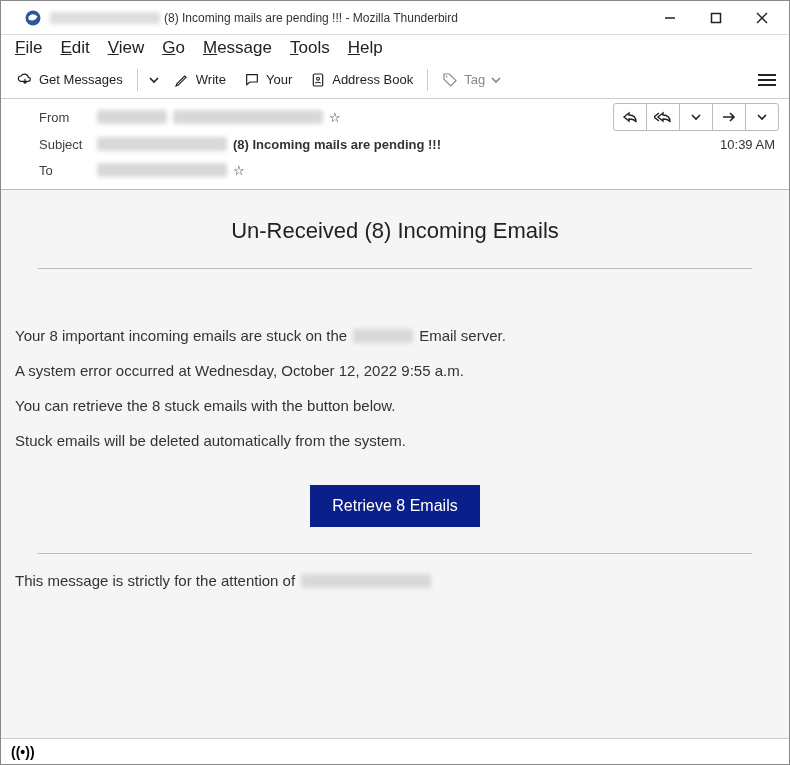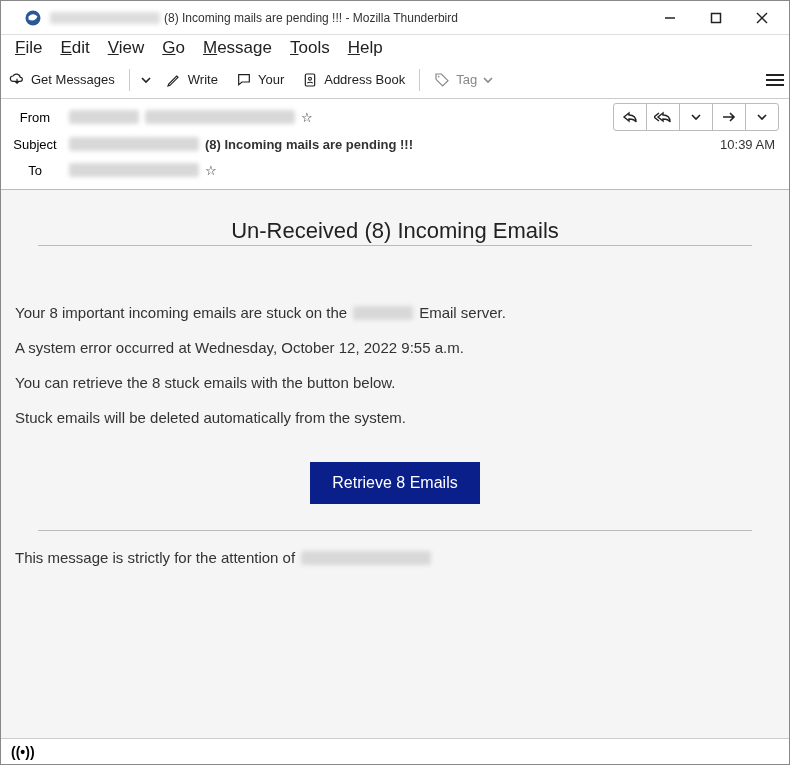--- a/index.html
+++ b/index.html
@@ -11,46 +11,46 @@
 .titlebar .app-icon { width: 18px; height: 18px; margin-right: 8px; }
 .titlebar .title-text { font-size: 12px; color: #333; display: flex; align-items: center; gap: 4px; }
 .titlebar .title-blur { width: 110px; height: 12px; background: #ddd; filter: blur(2px); border-radius: 2px; display: inline-block; }
 .titlebar .spacer { flex: 1; }
 .titlebar .winbtn { width: 46px; height: 30px; display: flex; align-items: center; justify-content: center; cursor: pointer; }
 
 .menubar { height: 26px; display: flex; align-items: center; padding: 0 6px; font-size: 17px; color: #222; gap: 2px; }
 .menubar .menuitem { padding: 2px 8px; cursor: pointer; }
 .menubar .menuitem .ul { text-decoration: underline; }
 
-.toolbar { height: 38px; display: flex; align-items: center; padding: 0 0; gap: 2px; border-bottom: 1px solid #ccc; text-align: center; }
+.toolbar { height: 38px; display: flex; align-items: center; padding: 0 8px; gap: 2px; border-bottom: 1px solid #ccc; text-align: center; }
 .tbtn { display: flex; align-items: center; padding: 4px 8px; gap: 6px; font-size: 13px; cursor: pointer; color: #222; }
 .tbtn .icn { width: 16px; height: 16px; display: flex; align-items: center; justify-content: center; }
 .tsep { width: 1px; height: 22px; background: #ccc; margin: 0 4px; }
 .chev { width: 20px; display: flex; align-items: center; justify-content: center; cursor: pointer; }
 .toolbar .spacer { flex: 1; }
 .burger { width: 28px; height: 28px; display: flex; align-items: center; justify-content: center; cursor: pointer; }
 
 .headers { padding: 4px 10px 6px 10px; font-size: 13px; color: #333; border-bottom: 1px solid #bbb; }
 .hrow { display: flex; align-items: center; min-height: 26px; }
-.hlabel { width: 58px; text-align: center; color: #000000; padding-right: 10px; }
+.hlabel { width: 58px; text-align: left; color: #404040; padding-right: 10px; margin-left: 28px; }
 .hval { display: flex; align-items: center; gap: 6px; flex: 1; }
 .blur-pill { height: 14px; background: #d8d8d8; filter: blur(2px); border-radius: 3px; display: inline-block; }
 .star { color: #222; cursor: pointer; }
 .hrow .time { margin-left: auto; color: #333; font-size: 13px; padding-right: 4px; }
 .actionrow { display: flex; gap: 0; margin-left: auto; }
 .actbtn { width: 34px; height: 28px; border: 1px solid #bbb; display: flex; align-items: center; justify-content: center; cursor: pointer; margin-left: -1px; background: #fff; }
 .actbtn:first-child { border-top-left-radius: 3px; border-bottom-left-radius: 3px; }
 .actbtn:last-child { border-top-right-radius: 3px; border-bottom-right-radius: 3px; }
 .subj { display: flex; align-items: center; gap: 6px; }
 .subj .subj-blur { width: 130px; }
 .subj .subj-text { font-weight: bold; }
 
 .body-area { flex: 1; background: #f5f5f5; padding: 10px 14px 0 14px; overflow: hidden; position: relative; }
 .email-body { text-align: center; color: #333; }
-.email-title { font-size: 22px; font-weight: 400; color: #222; margin: 18px 0 1px 0; }
+.email-title { font-size: 22px; font-weight: 400; color: #222; margin: 18px 0 24px 0; }
 .hr { height: 1px; background: #bbb; margin: 0 auto; width: 94%; }
 .para { font-size: 15px; margin: 18px 0; display: flex; justify-content: flex-start; align-items: center; gap: 6px; flex-wrap: wrap; }
 .para .inline-blur { width: 60px; height: 14px; }
 .para .inline-blur.wide { width: 130px; }
 .retrieve-btn { display: inline-block; background: #0b1f8a; color: #fff; padding: 12px 22px; font-size: 16px; margin: 18px 0 26px 0; cursor: pointer; border: none; }
 
 .statusbar { height: 26px; border-top: 1px solid #ccc; display: flex; align-items: center; padding: 0 10px; background: #fff; }
 .statusbar .s-icon { font-weight: bold; font-size: 14px; }
 
 

